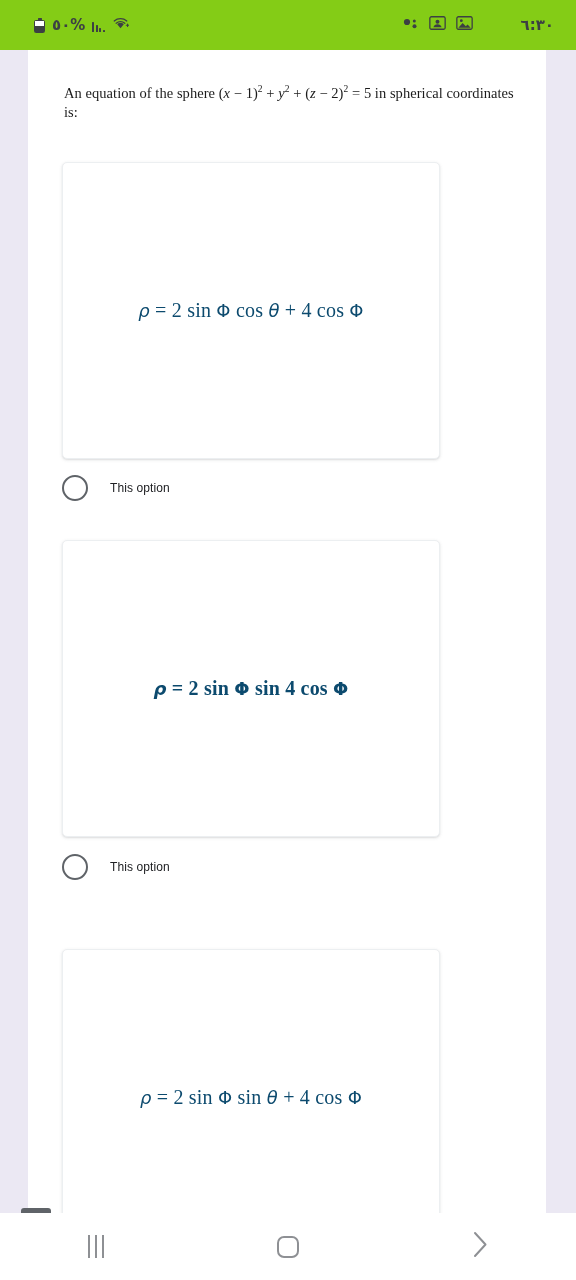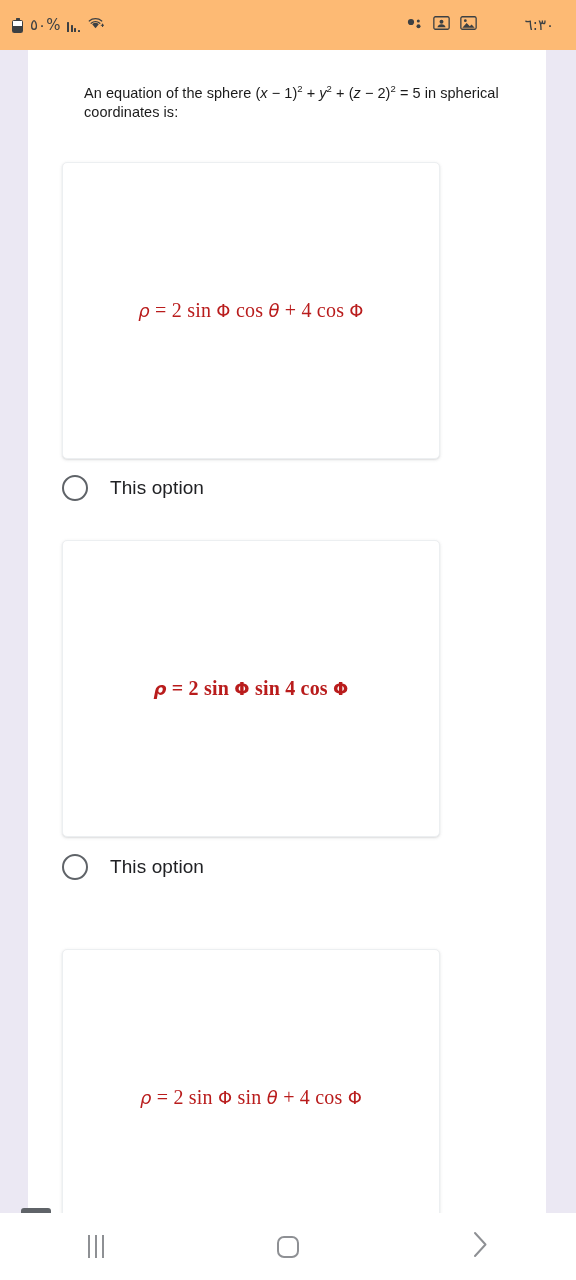--- a/index.html
+++ b/index.html
@@ -15,25 +15,26 @@
     background: #ffffff;
     position: relative;
   }
 
   
   .status-bar {
     position: absolute;
     top: 0; left: 0;
     width: 576px;
     height: 50px;
-    background: #fdba74;
+    background: #84cc16;
     display: flex;
     align-items: center;
     justify-content: space-between;
-    padding: 0 22px 0 12px;
+    padding: 0 22px 0 34px;
+    font-weight: bold;
   }
 
   .status-left {
     display: flex;
     align-items: center;
     gap: 7px;
   }
 
   .status-right {
     display: flex;
@@ -127,26 +128,25 @@
     background: #ffffff;
     overflow: hidden;
   }
 
   
   .question-text {
     position: absolute;
     top: 34px;
     left: 36px;
     width: 458px;
-    font-family: Liberation Sans, sans-serif;
+    font-family: Liberation Serif, serif;
     font-size: 14.5px;
     line-height: 1.32;
     color: #1b1b1b;
     letter-spacing: 0.05px;
-    margin-left: 20px;
   }
   .question-text .mi { font-style: italic; }
   .question-text sup {
     font-size: 9.5px;
     vertical-align: super;
     line-height: 0;
   }
 
   
   .opt-card {
@@ -162,21 +162,21 @@
     justify-content: center;
   }
 
   .card-1 { top: 112px; height: 297px; }
   .card-2 { top: 490px; height: 297px; font-weight: bold; }
   .card-3 { top: 872px; height: 297px; margin-top: 27px; }
 
   .formula {
     font-family: "Liberation Serif", serif;
     font-size: 20px;
-    color: #b91c1c;
+    color: #0c4a6e;
     white-space: nowrap;
     letter-spacing: 0.2px;
   }
   .formula .gk { font-family: "DejaVu Sans", sans-serif; font-size: 18px; }
   .formula .it { font-style: italic; }
 
   
   .radio-row {
     position: absolute;
     left: 34px;
@@ -191,21 +191,21 @@
 
   .radio-circle {
     width: 26px;
     height: 26px;
     border: 2.2px solid #5f6368;
     border-radius: 50%;
     flex: 0 0 auto;
   }
 
   .radio-label {
-    font-size: 19px;
+    font-size: 12px;
     color: #202124;
     letter-spacing: 0.1px;
   }
 
   
   .warn-badge {
     position: absolute;
     left: 21px;
     top: 1158px;
     width: 30px;

